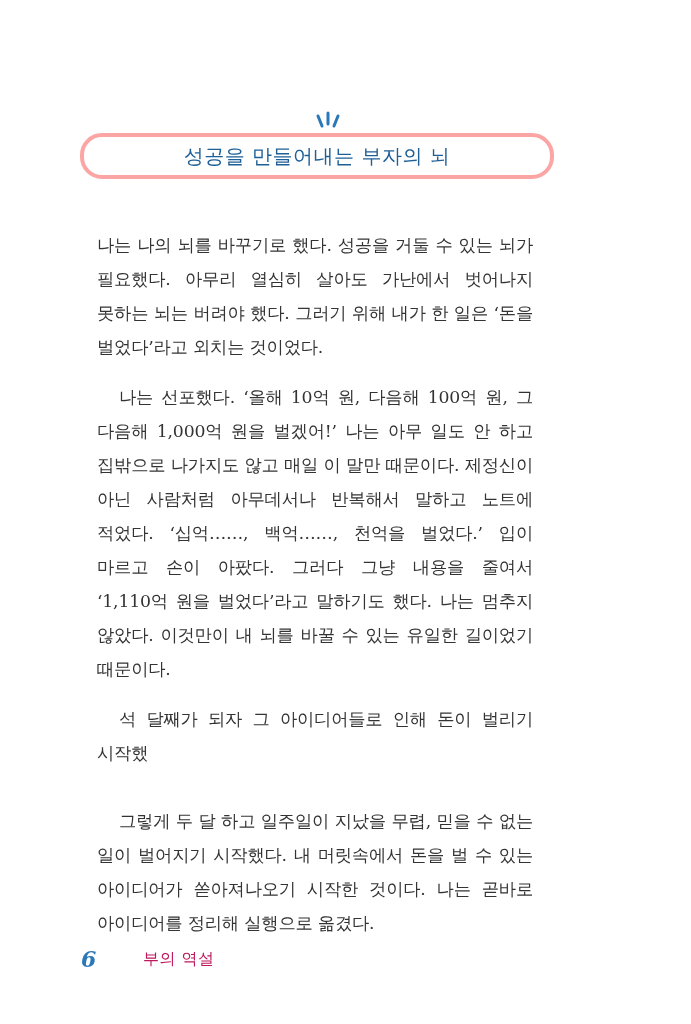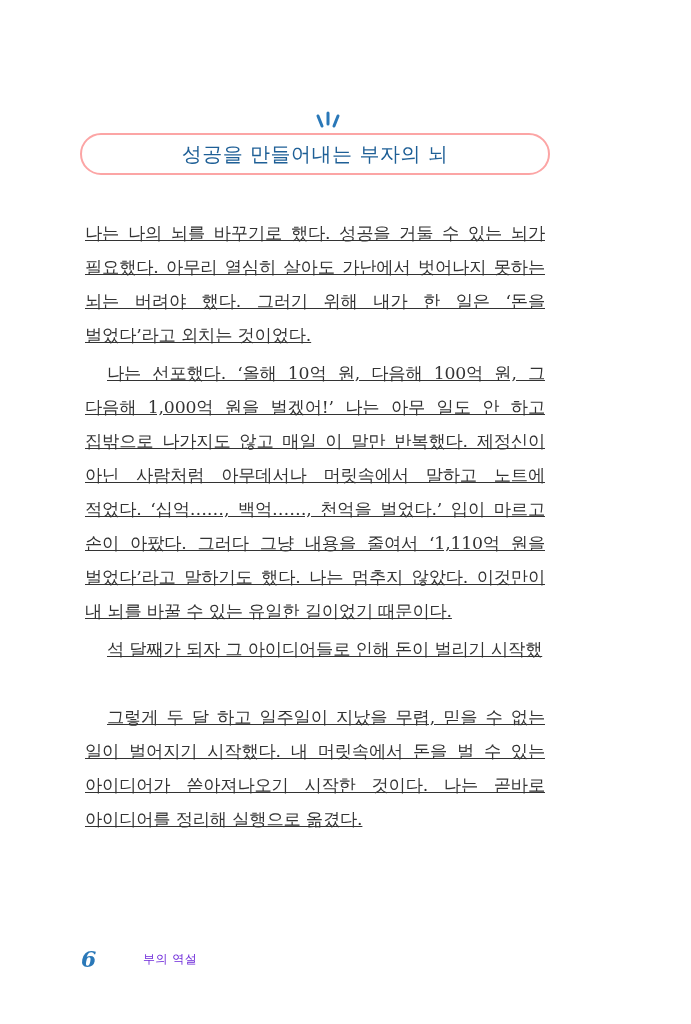--- a/index.html
+++ b/index.html
@@ -21,21 +21,21 @@
       top: 110px;
       width: 60px;
       height: 22px;
     }
     .title-pill {
       position: absolute;
       left: 80px;
       top: 133px;
       width: 466px;
       height: 38px;
-      border: 2px solid #fca5a5;
+      border: 4px solid #fca5a5;
       border-radius: 22px;
       display: flex;
       align-items: center;
       justify-content: center;
       box-sizing: content-box;
     }
     .title-text {
       font-family: "DejaVu Sans", "Liberation Sans", sans-serif;
       font-size: 20px;
       font-weight: 500;
@@ -47,22 +47,21 @@
       left: 81px;
       top: 212px;
       width: 468px;
       font-size: 17.3px;
       line-height: 34px;
       text-align: justify;
       word-break: keep-all;
       letter-spacing: -0.2px;
     }
     .body-text p {
-      margin: 4px;
-      text-decoration: underline;
+      margin: 16px;
     }
     .body-text p.indent {
       text-indent: 22px;
     }
     .body-text p.gap {
       margin-top: 34px;
     }
     .footer {
       position: absolute;
       left: 81px;
@@ -74,41 +73,41 @@
     .page-number {
       font-family: "DejaVu Serif", "Liberation Serif", serif;
       font-style: italic;
       font-weight: bold;
       font-size: 22px;
       color: #2a78b8;
       width: 62px;
     }
     .book-title {
       font-family: "DejaVu Sans", "Liberation Sans", sans-serif;
-      font-size: 12px;
-      color: #6d28d9;
+      font-size: 16px;
+      color: #be185d;
       letter-spacing: 0.5px;
     }
   </style>
 </head>
 <body>
 
 <svg class="sparkle" viewBox="0 0 60 22" xmlns="http://www.w3.org/2000/svg">
   <line x1="20" y1="6" x2="24" y2="16" stroke="#2a78b8" stroke-width="3" stroke-linecap="round"></line>
   <line x1="30" y1="3" x2="30" y2="14" stroke="#2a78b8" stroke-width="3" stroke-linecap="round"></line>
   <line x1="40" y1="6" x2="36" y2="16" stroke="#2a78b8" stroke-width="3" stroke-linecap="round"></line>
 </svg>
 
 <div class="title-pill">
   <span class="title-text">성공을 만들어내는 부자의 뇌</span>
 </div>
 
 <div class="body-text">
   <p>나는 나의 뇌를 바꾸기로 했다. 성공을 거둘 수 있는 뇌가 필요했다. 아무리 열심히 살아도 가난에서 벗어나지 못하는 뇌는 버려야 했다. 그러기 위해 내가 한 일은 ‘돈을 벌었다’라고 외치는 것이었다.</p>
-  <p class="indent">나는 선포했다. ‘올해 10억 원, 다음해 100억 원, 그 다음해 1,000억 원을 벌겠어!’ 나는 아무 일도 안 하고 집밖으로 나가지도 않고 매일 이 말만 반복했다. 제정신이 아닌 사람처럼 아무데서나 머릿속에서 말하고 노트에 적었다. ‘십억……, 백억……, 천억을 벌었다.’ 입이 마르고 손이 아팠다. 그러다 그냥 내용을 줄여서 ‘1,110억 원을 벌었다’라고 말하기도 했다. 나는 멈추지 않았다. 이것만이 내 뇌를 바꿀 수 있는 유일한 길이었기 때문이다.</p>
+  <p class="indent">나는 선포했다. ‘올해 10억 원, 다음해 100억 원, 그 다음해 1,000억 원을 벌겠어!’ 나는 아무 일도 안 하고 집밖으로 나가지도 않고 매일 이 말만 때문이다. 제정신이 아닌 사람처럼 아무데서나 반복해서 말하고 노트에 적었다. ‘십억……, 백억……, 천억을 벌었다.’ 입이 마르고 손이 아팠다. 그러다 그냥 내용을 줄여서 ‘1,110억 원을 벌었다’라고 말하기도 했다. 나는 멈추지 않았다. 이것만이 내 뇌를 바꿀 수 있는 유일한 길이었기 때문이다.</p>
   <p class="indent">석 달째가 되자 그 아이디어들로 인해 돈이 벌리기 시작했</p>
   <p class="indent gap">그렇게 두 달 하고 일주일이 지났을 무렵, 믿을 수 없는 일이 벌어지기 시작했다. 내 머릿속에서 돈을 벌 수 있는 아이디어가 쏟아져나오기 시작한 것이다. 나는 곧바로 아이디어를 정리해 실행으로 옮겼다.</p>
 </div>
 
 <div class="footer">
   <span class="page-number">6</span>
   <span class="book-title">부의 역설</span>
 </div>
 
 </body></html>

